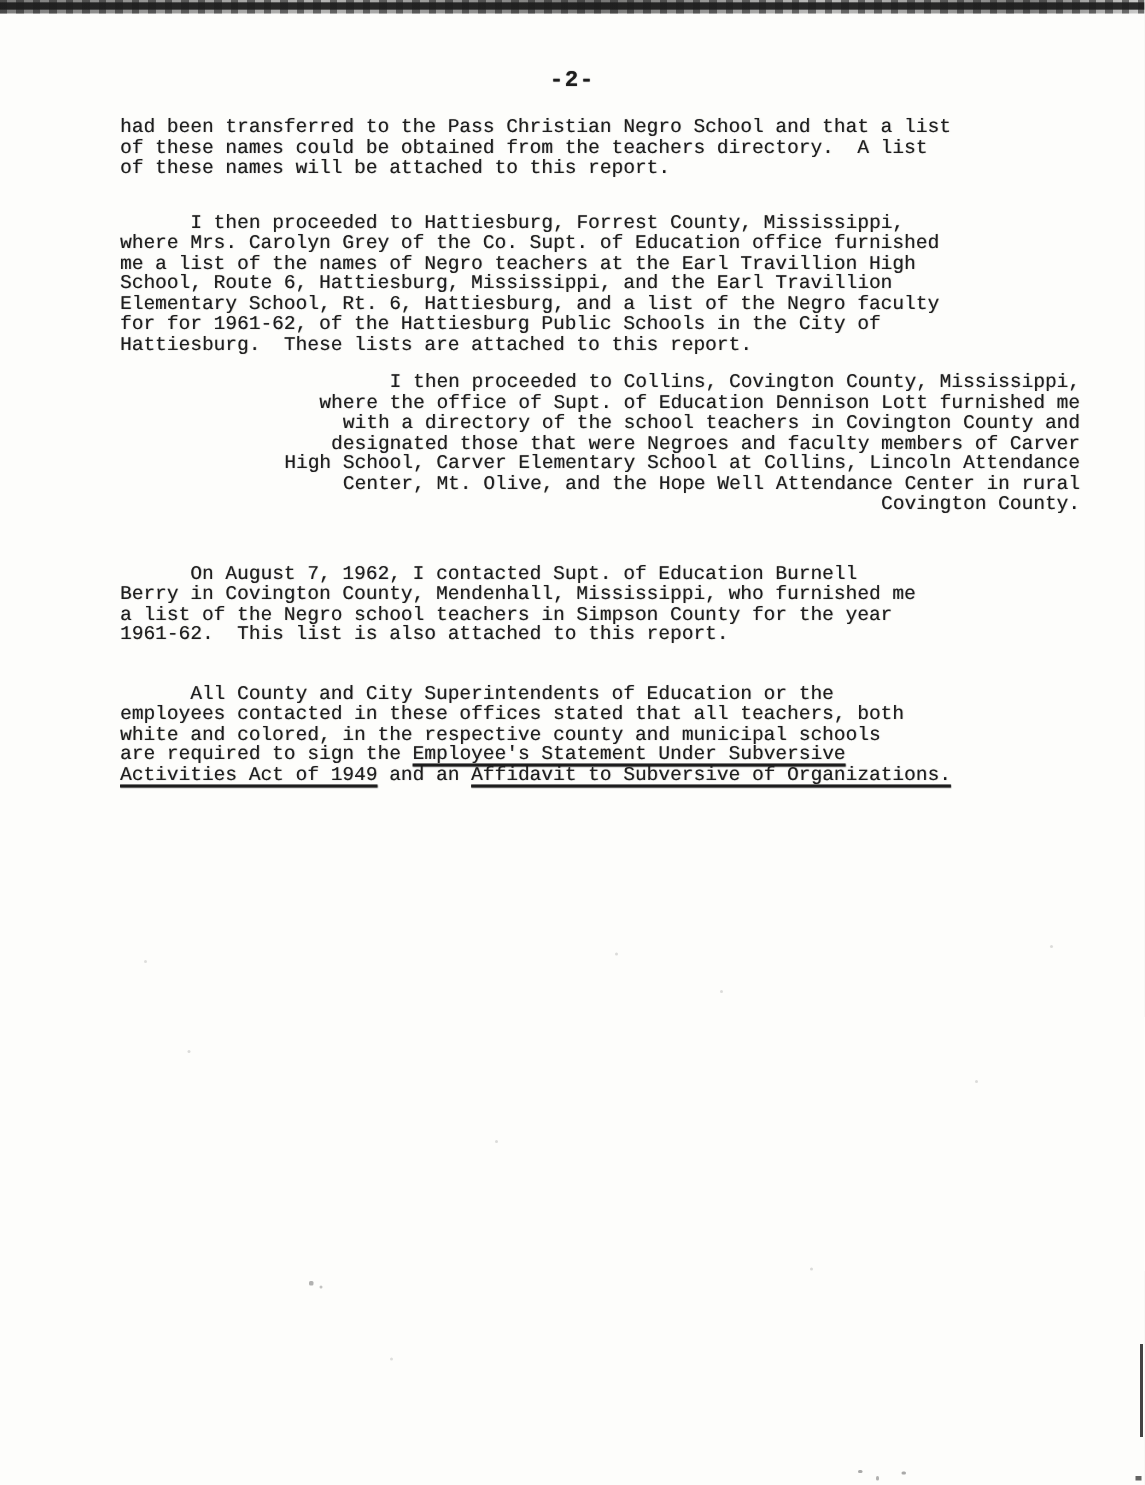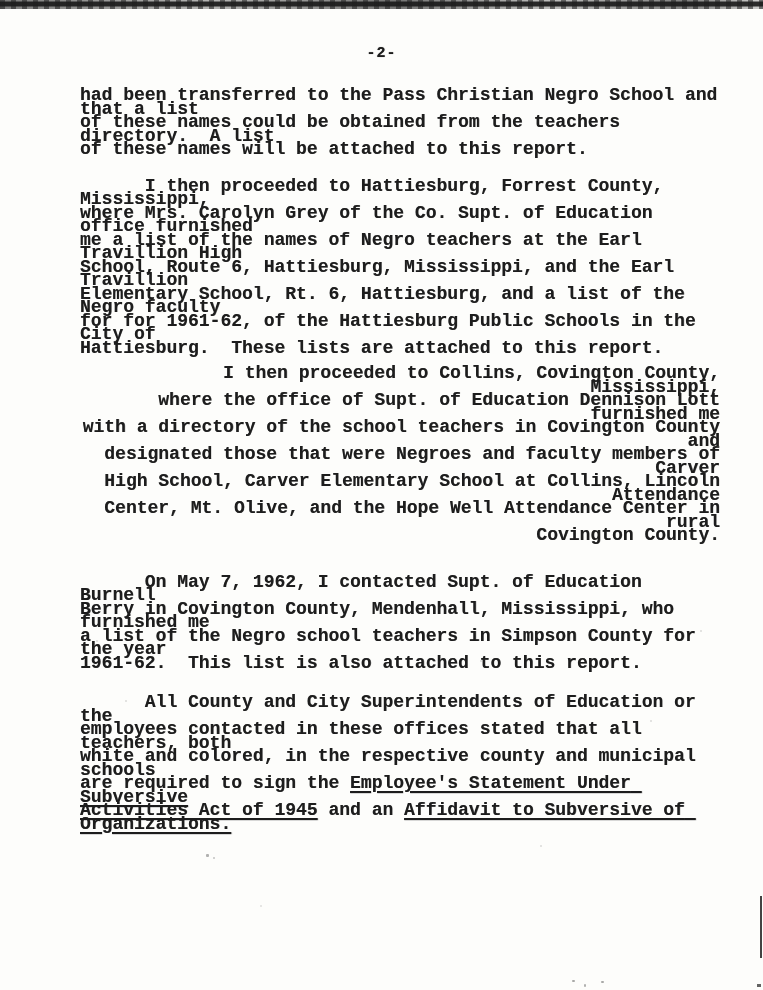--- a/index.html
+++ b/index.html
@@ -28,23 +28,23 @@
       linear-gradient(90deg, rgba(20,20,20,.55), rgba(45,45,45,.35) 28%, rgba(25,25,25,.6) 52%, rgba(70,70,70,.35) 72%, rgba(25,25,25,.55) 90%, rgba(120,120,120,.35));
   }
   .page-number{
     position:absolute;left:0;top:45px;width:763px;
     text-align:center;
     font-size:15px;font-weight:700;color:var(--ink);
     letter-spacing:1px;
     text-shadow:0 0 .7px rgba(20,20,20,.8);
   }
   .doc-body{
-    position:absolute;left:80px;top:89px;width:640px;
+    position:absolute;left:80px;top:78px;width:640px;
     color:var(--ink);
-    font-size:18px;line-height:13.5px;font-weight:700;
+    font-size:13px;line-height:13.5px;font-weight:400;
     text-shadow:.3px .3px .6px rgba(25,25,25,.55);
   }
   .para{margin:0;white-space:pre-wrap;}
   .para:nth-child(1){margin-bottom:23px;}
   .para:nth-child(2){margin-bottom:12px;}
   .para:nth-child(3){margin-bottom:33px;text-align:right;}
   .para:nth-child(4){margin-bottom:26px;}
   .para:nth-child(5){margin-bottom:25px;}
   .underlined{
     text-decoration:underline;
@@ -75,29 +75,29 @@
 Elementary School, Rt. 6, Hattiesburg, and a list of the Negro faculty
 for for 1961-62, of the Hattiesburg Public Schools in the City of
 Hattiesburg.  These lists are attached to this report.</span></p>
       <p class="para"><span>      I then proceeded to Collins, Covington County, Mississippi,
 where the office of Supt. of Education Dennison Lott furnished me
 with a directory of the school teachers in Covington County and
 designated those that were Negroes and faculty members of Carver
 High School, Carver Elementary School at Collins, Lincoln Attendance
 Center, Mt. Olive, and the Hope Well Attendance Center in rural
 Covington County.</span></p>
-      <p class="para"><span>      On May 7, 1962, I contacted Supt. of Education Burnell
+      <p class="para"><span>      On August 7, 1962, I contacted Supt. of Education Burnell
 Berry in Covington County, Mendenhall, Mississippi, who furnished me
 a list of the Negro school teachers in Simpson County for the year
 1961-62.  This list is also attached to this report.</span></p>
       <p class="para"><span>      All County and City Superintendents of Education or the
 employees contacted in these offices stated that all teachers, both
 white and colored, in the respective county and municipal schools
 are required to sign the </span><span class="underlined">Employee's Statement Under Subversive
-Activities Act of 1945</span><span> and an </span><span class="underlined">Affidavit to Subversive of Organizations.</span></p>
+Activities Act of 1949</span><span> and an </span><span class="underlined">Affidavit to Subversive of Organizations.</span></p>
     </div>
 
   <div class="speck" style="left:206px;top:854px;width:3px;height:3px;opacity:.45;"></div>
   <div class="speck" style="left:213px;top:857px;width:2px;height:2px;opacity:.35;"></div>
   <div class="speck" style="left:572px;top:980px;width:3px;height:2px;opacity:.5;"></div>
   <div class="speck" style="left:584px;top:984px;width:2px;height:3px;opacity:.45;"></div>
   <div class="speck" style="left:601px;top:981px;width:3px;height:2px;opacity:.5;"></div>
   <div class="speck" style="left:125px;top:700px;width:2px;height:2px;opacity:.2;"></div>
   <div class="speck" style="left:330px;top:760px;width:2px;height:2px;opacity:.2;"></div>
   <div class="speck" style="left:480px;top:660px;width:2px;height:2px;opacity:.2;"></div>

